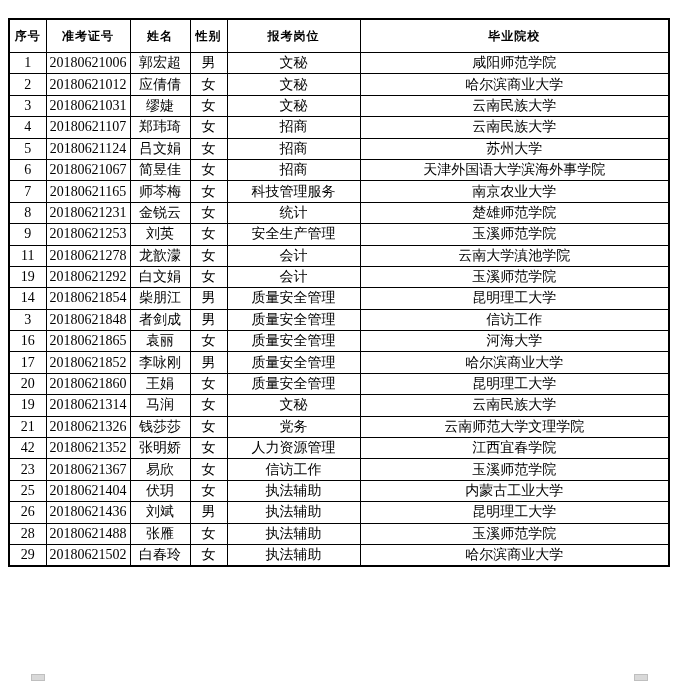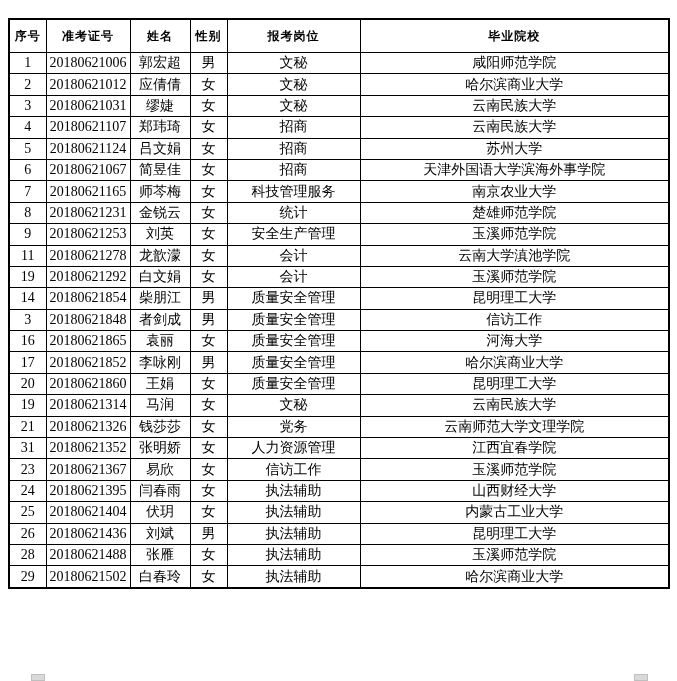--- a/index.html
+++ b/index.html
@@ -223,42 +223,34 @@
       </tr>
       <tr>
         <td>21</td>
         <td>20180621326</td>
         <td>钱莎莎</td>
         <td>女</td>
         <td>党务</td>
         <td>云南师范大学文理学院</td>
       </tr>
       <tr>
-        <td>31</td>
+        <td>42</td>
         <td>20180621352</td>
         <td>张明娇</td>
         <td>女</td>
         <td>人力资源管理</td>
         <td>江西宜春学院</td>
       </tr>
       <tr>
         <td>23</td>
         <td>20180621367</td>
         <td>易欣</td>
         <td>女</td>
         <td>信访工作</td>
         <td>玉溪师范学院</td>
-      </tr>
-      <tr>
-        <td>24</td>
-        <td>20180621395</td>
-        <td>闫春雨</td>
-        <td>女</td>
-        <td>执法辅助</td>
-        <td>山西财经大学</td>
       </tr>
       <tr>
         <td>25</td>
         <td>20180621404</td>
         <td>伏玥</td>
         <td>女</td>
         <td>执法辅助</td>
         <td>内蒙古工业大学</td>
       </tr>
       <tr>

